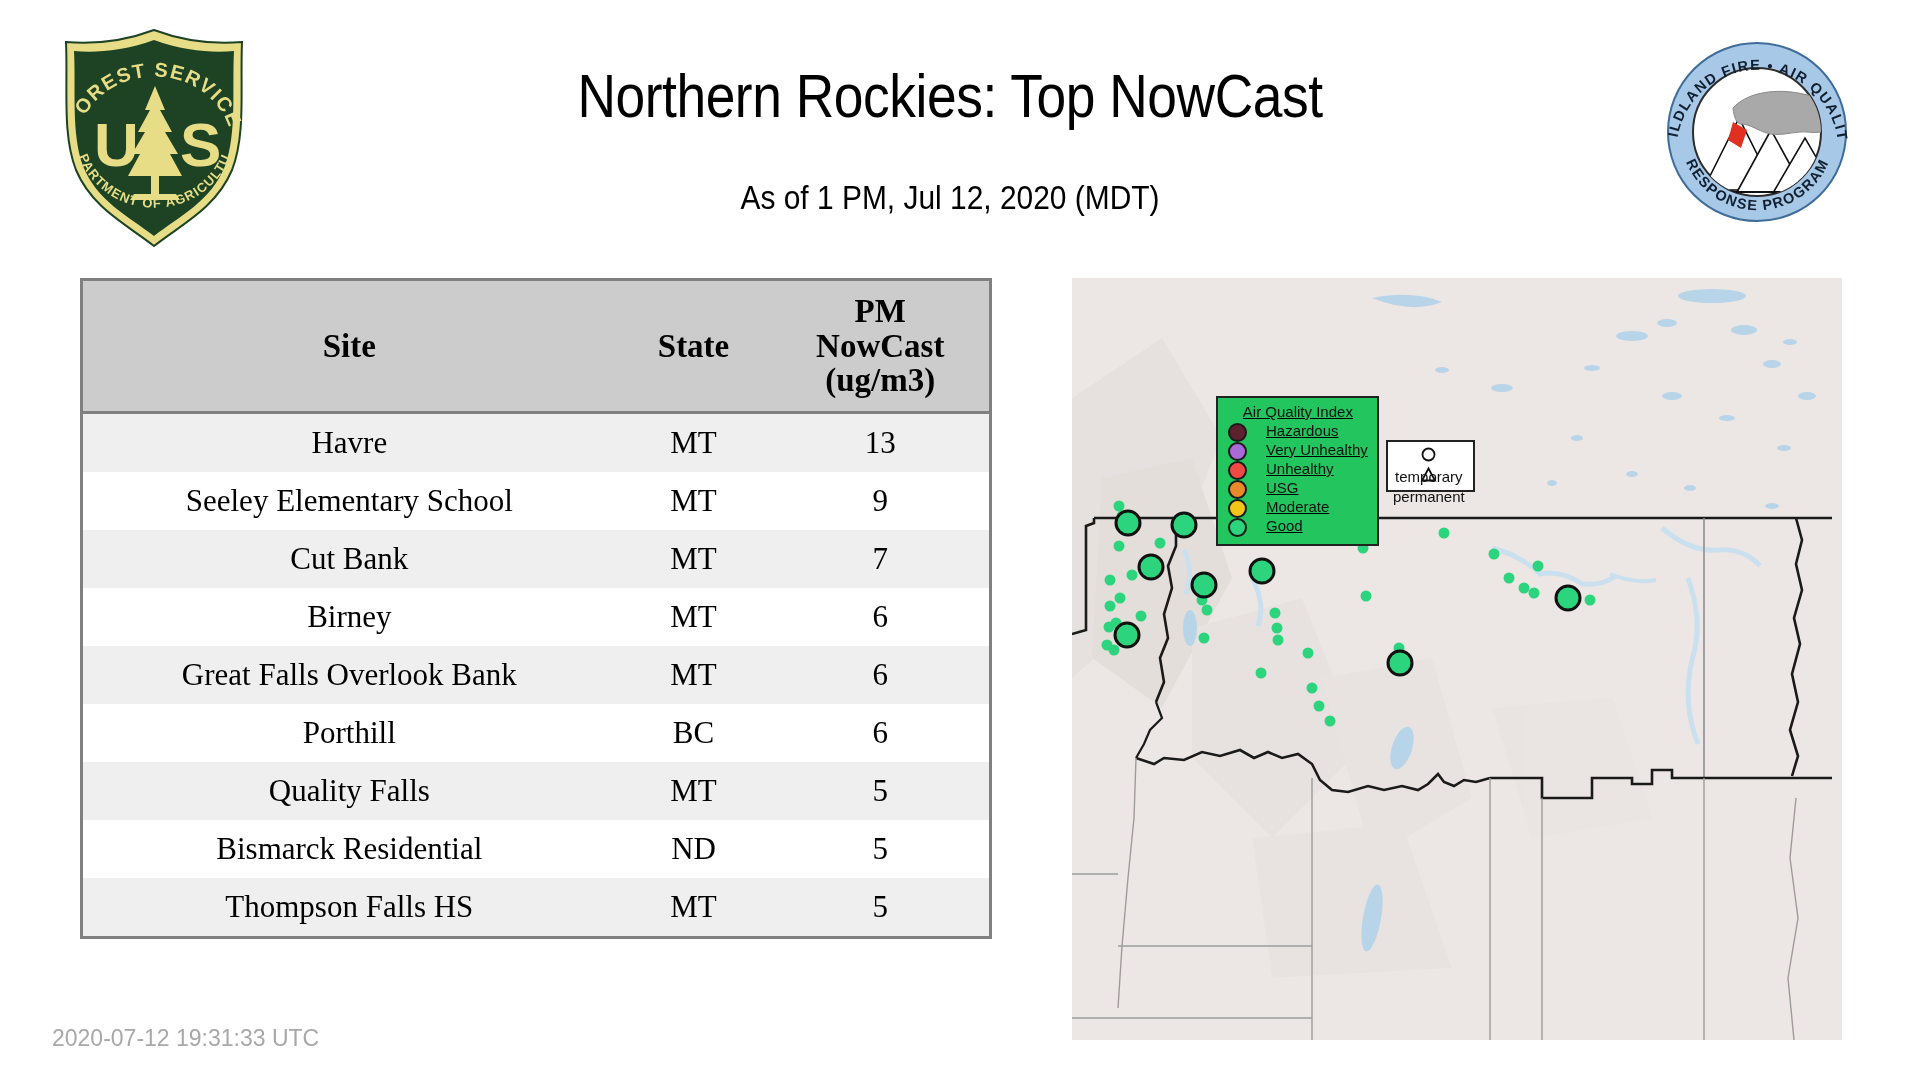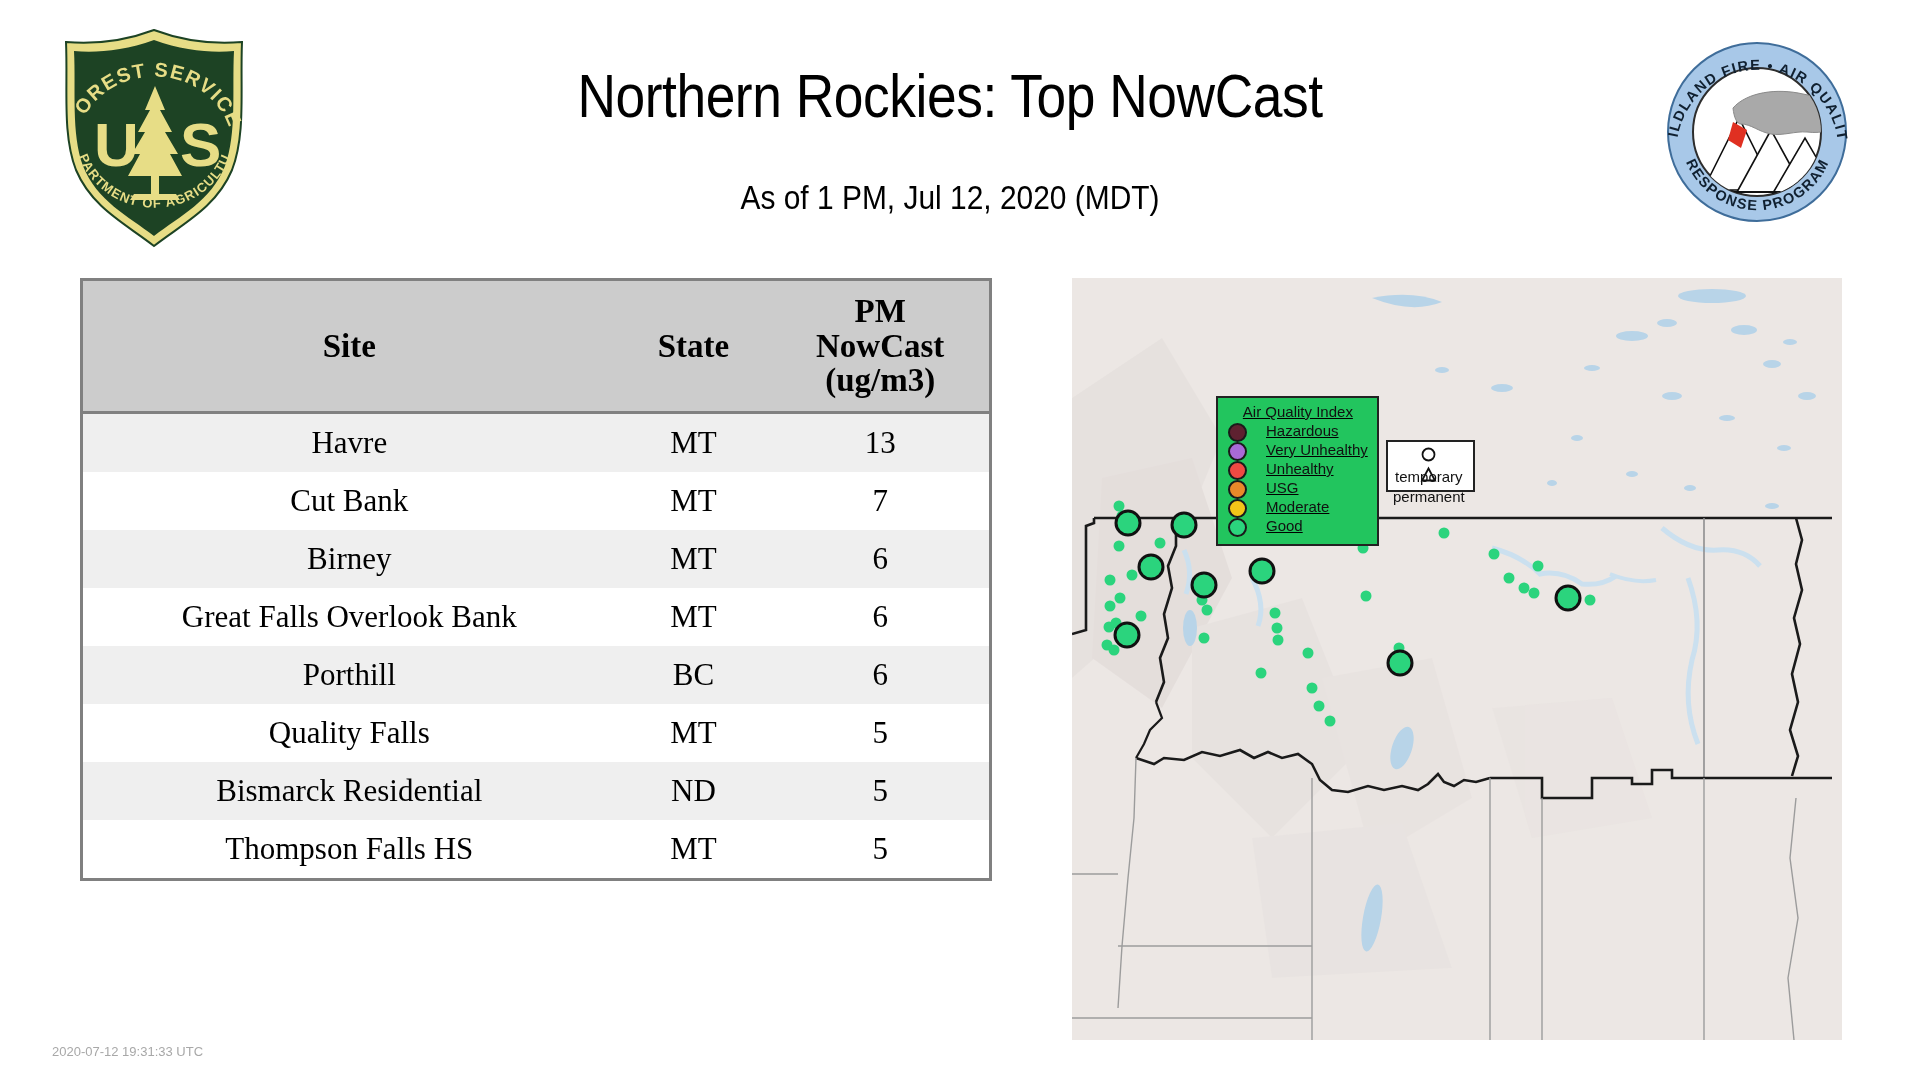--- a/index.html
+++ b/index.html
@@ -72,23 +72,22 @@
   }
   table#nowcast-table tbody tr:nth-child(odd) { background: #efefef; }
   table#nowcast-table tbody tr:nth-child(even) { background: #ffffff; }
   .col-site { width: 546px; }
   .col-state { width: 152px; }
   .col-val { width: 214px; }
 
   
   #timestamp {
     position: absolute; left: 52px; top: 1025px;
-    font-size: 13px; color: #a8a8a8;
+    font-size: 23px; color: #a8a8a8;
     font-family: "Liberation Sans", sans-serif;
-    margin-top: 19px;
   }
 
   
   #map-panel {
     position: absolute; left: 1072px; top: 278px;
     width: 770px; height: 762px;
     overflow: hidden;
     background: #ece7e4;
   }
   #map-svg { display: block; width: 770px; height: 762px; }
@@ -206,20 +205,25 @@
             <span>NowCast</span><br>
             <span>(ug/m3)</span>
           </th>
         </tr>
       </thead>
       <tbody>
         <tr>
           <td>Havre</td>
           <td>MT</td>
           <td>13</td>
+        </tr>
+        <tr>
+          <td>Seeley Elementary School</td>
+          <td>MT</td>
+          <td>9</td>
         </tr>
         <tr>
           <td>Cut Bank</td>
           <td>MT</td>
           <td>7</td>
         </tr>
         <tr>
           <td>Birney</td>
           <td>MT</td>
           <td>6</td>

